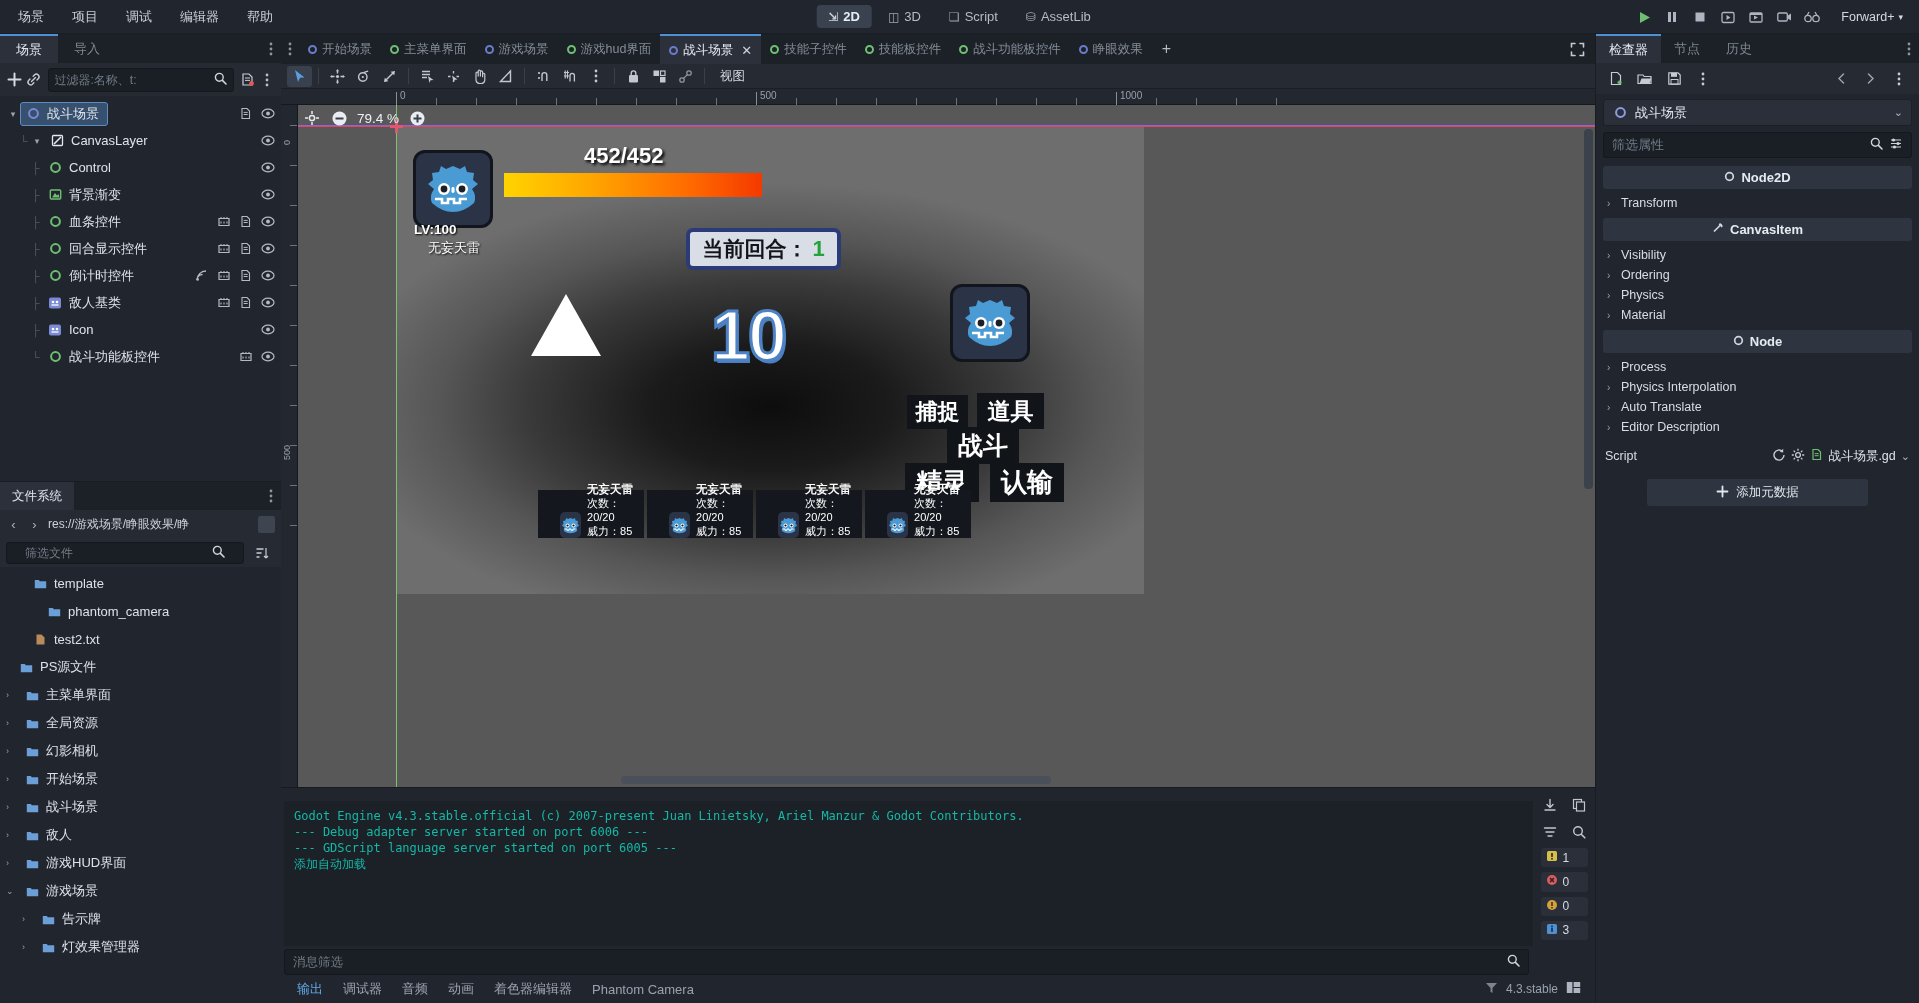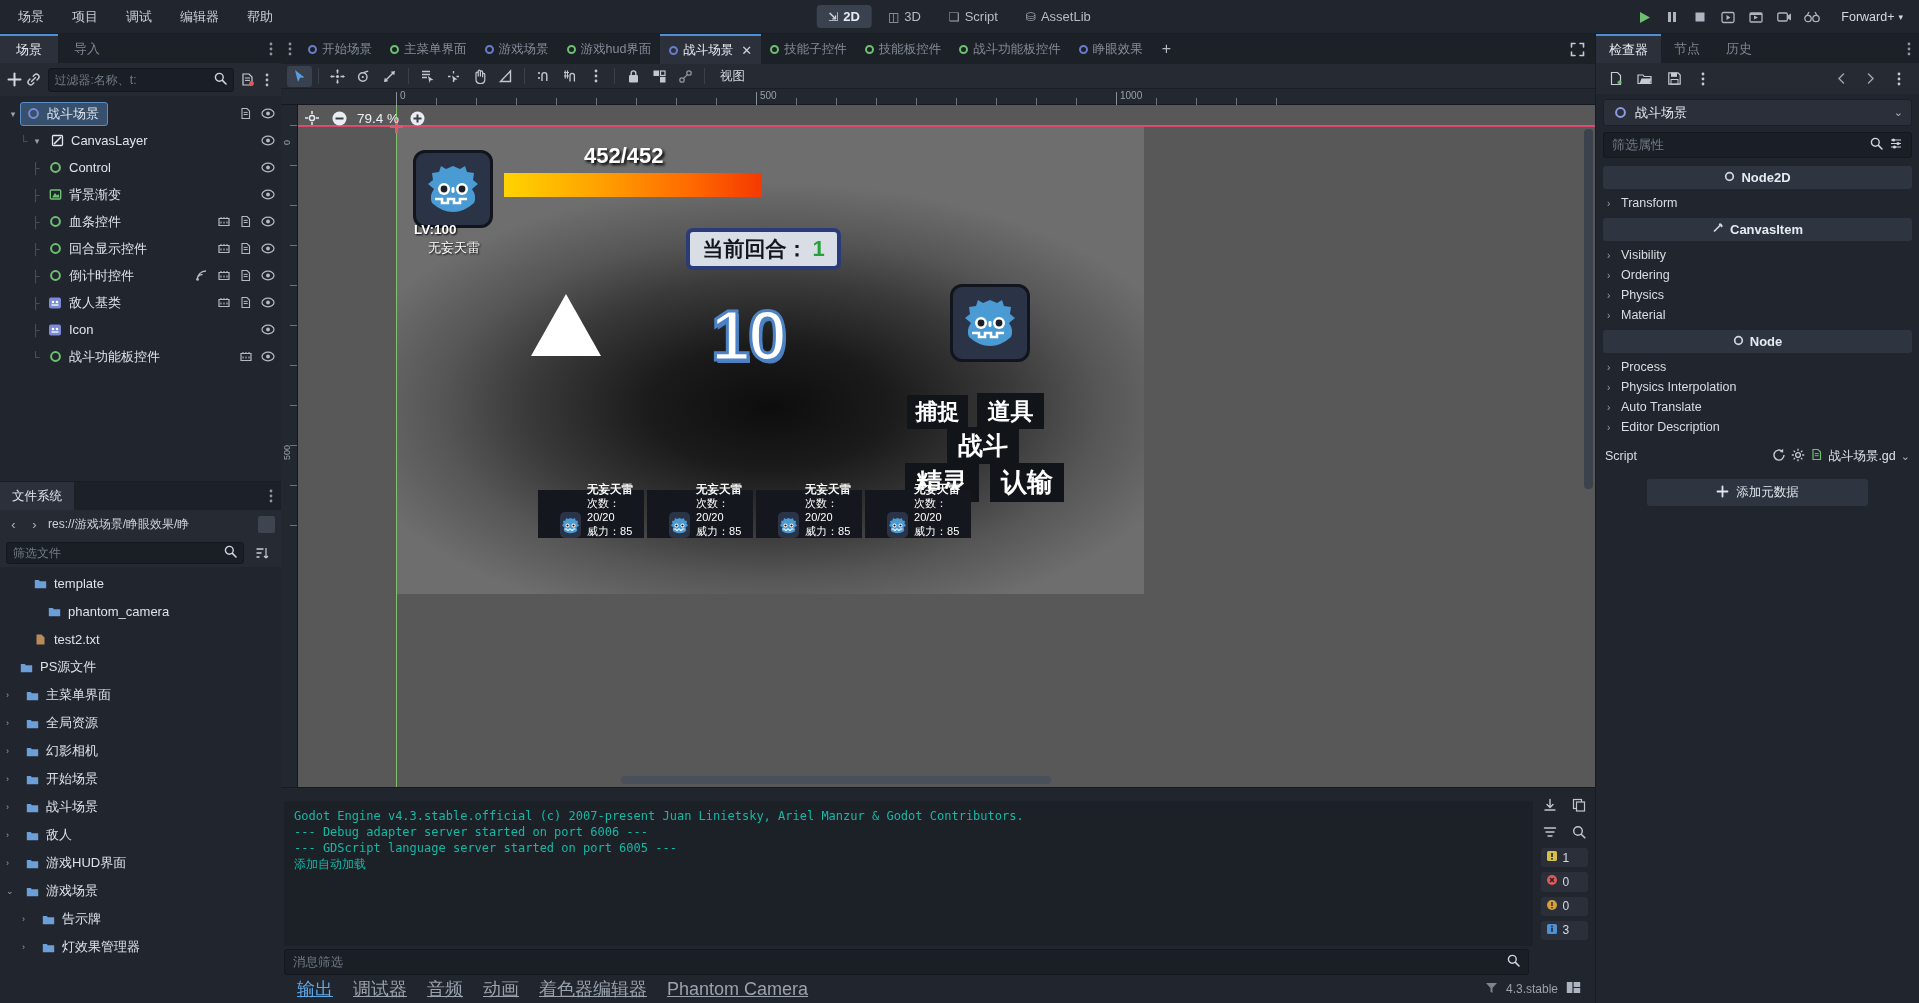--- a/index.html
+++ b/index.html
@@ -102,21 +102,21 @@
   .navarrow{ width:15px; text-align:center; color:#aeb5c0; font-size:13px; cursor:default; }
   .pathtxt{
     flex:1; font-size:12px; color:#cdd3dc; white-space:nowrap; overflow:hidden; text-overflow:ellipsis;
   }
   .sq{ width:17px; height:17px; background:#3e4450; border-radius:2px; }
   .fs-filter{
     height:28px; display:flex; align-items:center; gap:5px; padding:0 6px; background:#262a33;
   }
   .fs-filter .fbox{
     flex:1; height:22px; background:#1a1e25; border:1px solid #14171d; border-radius:3px;
-    display:flex; align-items:center; padding:0 6px;
+    display:flex; align-items:center; padding:0 18px;
   }
   .fs-filter input{ flex:1; background:transparent;border:0;outline:none;color:#cfd5de;font-size:12px;font-family:inherit;min-width:0;}
   .fs-filter input::placeholder{ color:#737c88; }
   .fs-list{ flex:1; overflow:hidden; padding-top:2px; }
   .frow{ height:28px; display:flex; align-items:center; gap:6px; padding-left:18px; cursor:default; }
   .frow .caret{ width:12px; color:#99a1ad; font-size:9px; }
   .frow .flabel{ font-size:13px; color:#dde2ea; }
   .frow.ind1{ padding-left:32px; }
   .frow.ind2{ padding-left:46px; }
 
@@ -279,21 +279,21 @@
   }
   .msgfilter{
     height:26px; margin:3px 3px 0 3px; background:#1a1e25; border:1px solid #14171d; border-radius:3px;
     display:flex; align-items:center; padding:0 8px;
   }
   .msgfilter input{ flex:1;background:transparent;border:0;outline:none;color:#cfd5de;font-size:12.5px;font-family:inherit;min-width:0;}
   .msgfilter input::placeholder{ color:#737c88; }
   .bot-tabs{
     height:28px; display:flex; align-items:center; gap:0; padding:0 6px; position:relative;
   }
-  .btab{ padding:3px 10px; font-size:18px; color:#9aa2ae; cursor:default; border-radius:3px;text-decoration:underline; }
+  .btab{ padding:3px 10px; font-size:13px; color:#9aa2ae; cursor:default; border-radius:3px; }
   .btab.active{ color:#5fa8e8; }
   .bot-right{ margin-left:auto; display:flex; align-items:center; gap:8px; padding-right:8px; font-size:12px; color:#9aa2ae;}
 
   
   .right{ width:324px; min-width:324px; display:flex; flex-direction:column; background:#21252d; border-left:1px solid #191c22;}
   .insp-tabs{ height:29px; display:flex; align-items:stretch; background:#1c2027; }
   .insp-tab{ padding:0 13px; display:flex; align-items:center; font-size:13px; color:#7d8692; cursor:default; }
   .insp-tab.active{ background:#2b303a; color:#e6eaf1; border-top:2px solid #4d90d4; }
   .insp-tabs .dots{ margin-left:auto; display:flex; align-items:center; padding:0 8px; color:#8d95a1; }
   .insp-toolbar{ height:31px; display:flex; align-items:center; gap:3px; padding:0 7px; background:#262a33; }

